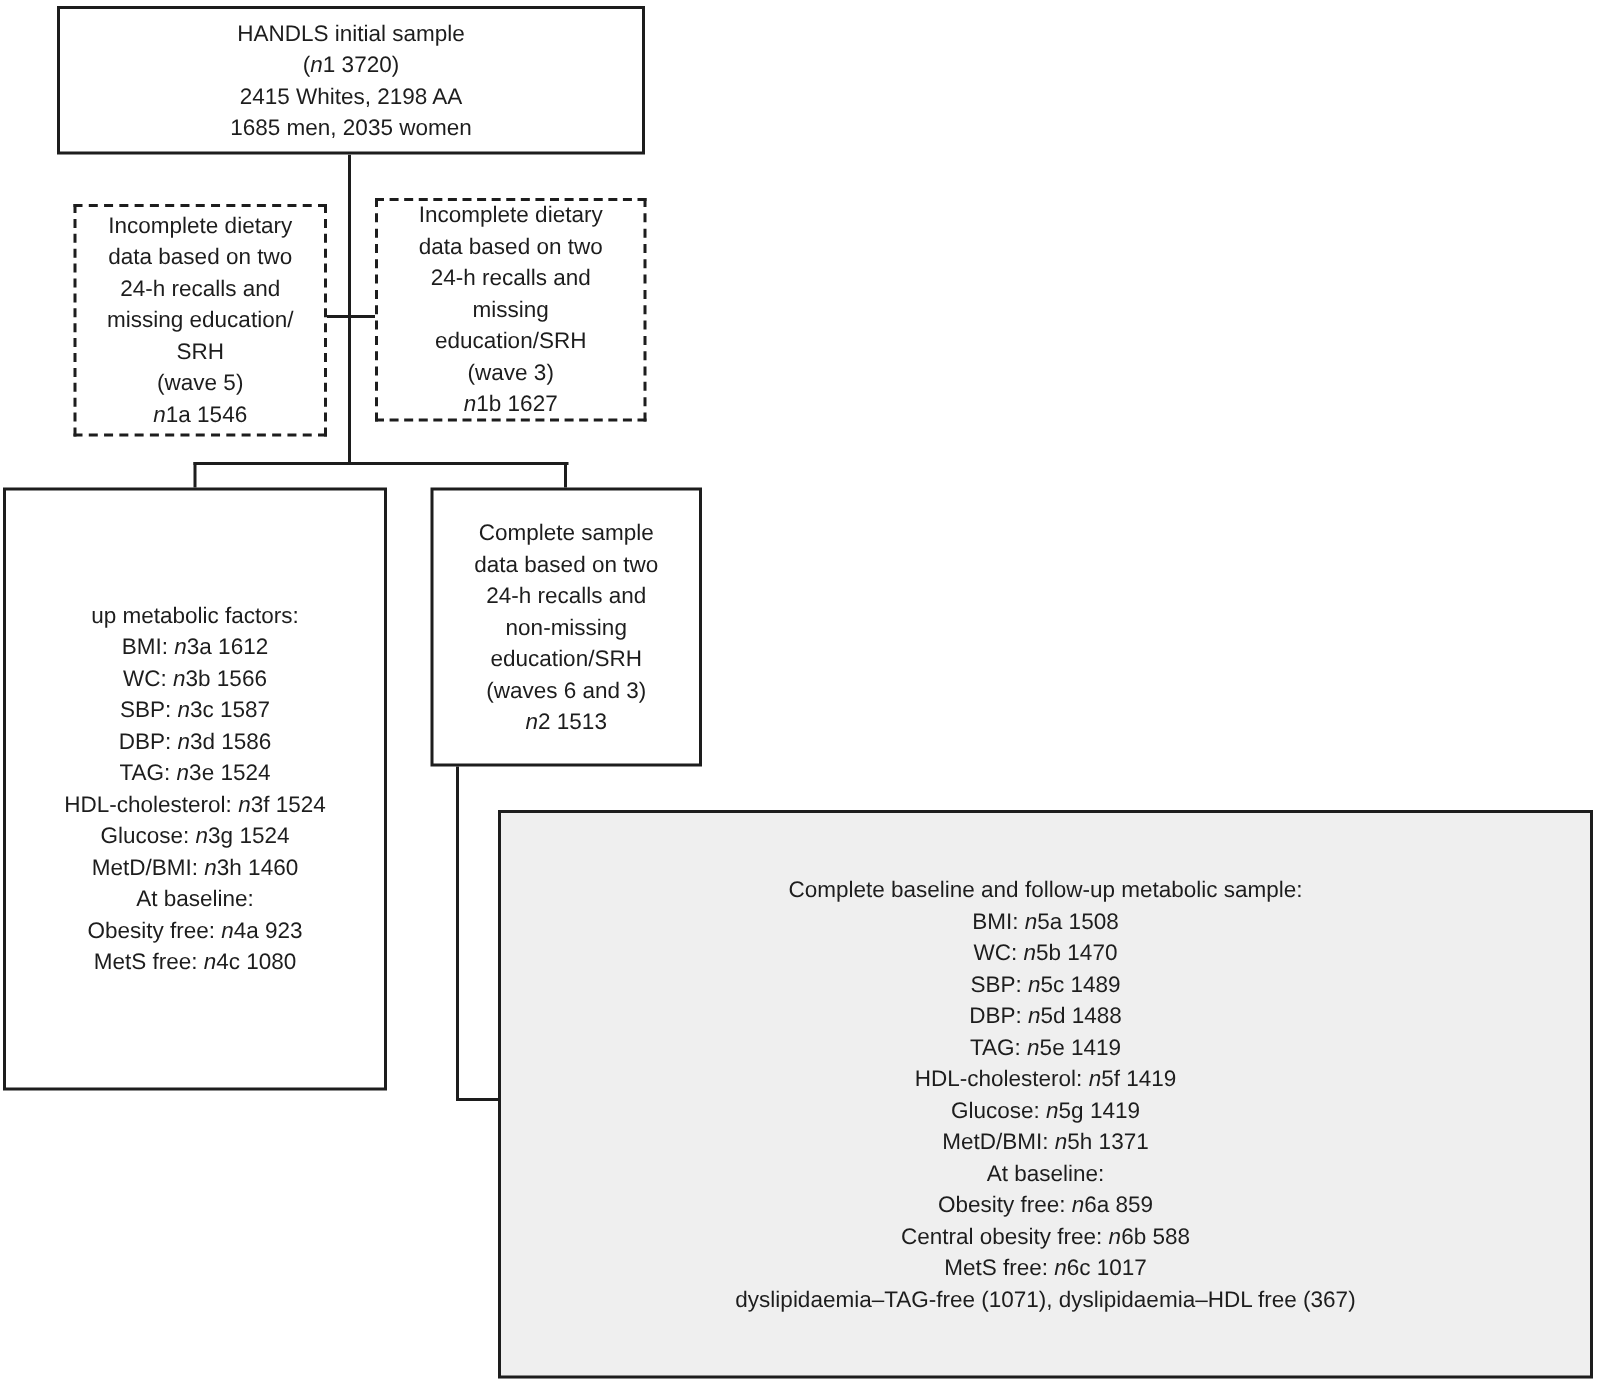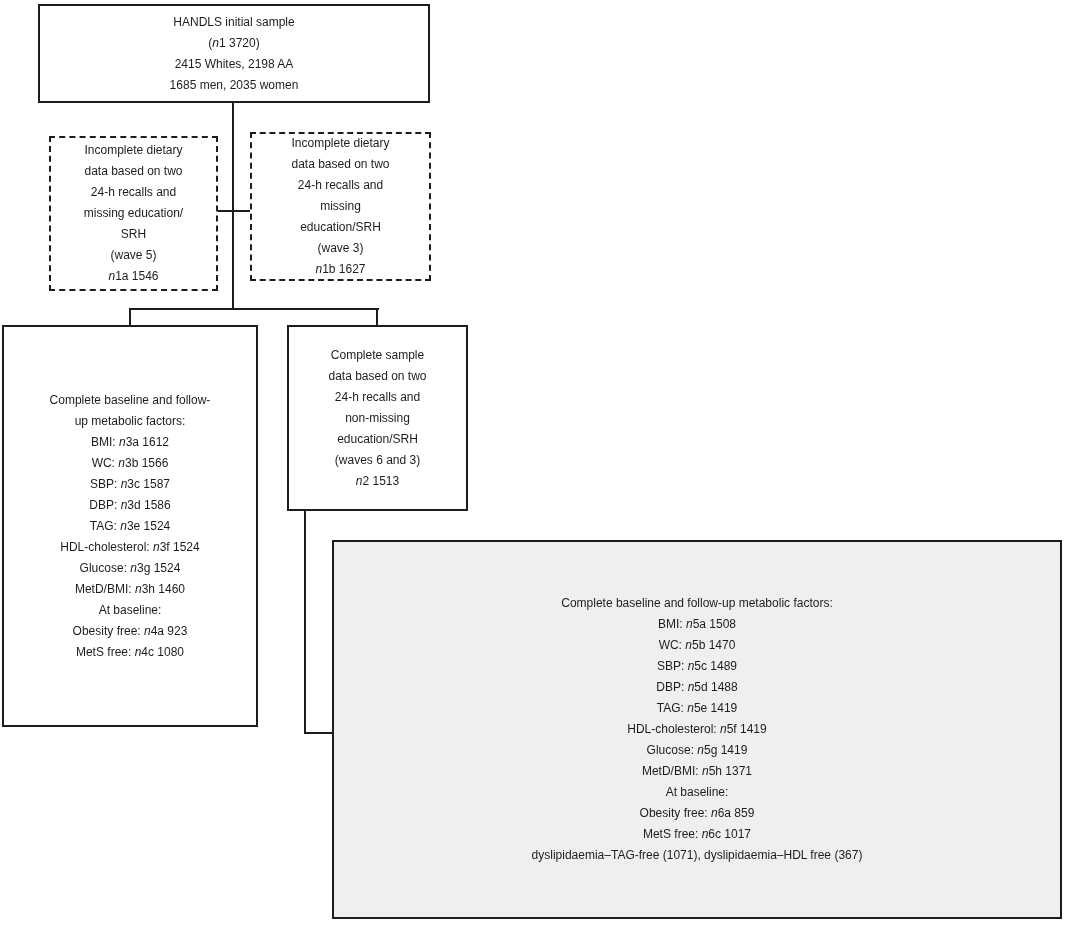--- a/index.html
+++ b/index.html
@@ -21,21 +21,21 @@
   }
   .box {
     position: absolute;
     border: 2px solid var(--border-color);
     background: var(--bg);
     display: flex;
     flex-direction: column;
     justify-content: center;
     align-items: center;
     text-align: center;
-    font-size: 12px;
+    font-size: 15px;
     line-height: 21px;
   }
   .box.dashed { border-style: dashed; }
   .box.gray { background: var(--gray-fill); }
   .line { white-space: nowrap; }
   .connector {
     position: absolute;
     background: var(--border-color);
   }
 </style>
@@ -73,21 +73,20 @@
       <div class="line">Incomplete dietary</div>
       <div class="line">data based on two</div>
       <div class="line">24-h recalls and</div>
       <div class="line">missing</div>
       <div class="line">education/SRH</div>
       <div class="line">(wave 3)</div>
       <div class="line"><i>n</i>1b 1627</div>
     </div>
 
   <div class="box" style="left:2px; top:325px; width:256px; height:402px;">
-      <div class="line">Complete baseline and follow-</div>
       <div class="line">up metabolic factors:</div>
       <div class="line">BMI: <i>n</i>3a 1612</div>
       <div class="line">WC: <i>n</i>3b 1566</div>
       <div class="line">SBP: <i>n</i>3c 1587</div>
       <div class="line">DBP: <i>n</i>3d 1586</div>
       <div class="line">TAG: <i>n</i>3e 1524</div>
       <div class="line">HDL-cholesterol: <i>n</i>3f 1524</div>
       <div class="line">Glucose: <i>n</i>3g 1524</div>
       <div class="line">MetD/BMI: <i>n</i>3h 1460</div>
       <div class="line">At baseline:</div>
@@ -99,28 +98,29 @@
       <div class="line">Complete sample</div>
       <div class="line">data based on two</div>
       <div class="line">24-h recalls and</div>
       <div class="line">non-missing</div>
       <div class="line">education/SRH</div>
       <div class="line">(waves 6 and 3)</div>
       <div class="line"><i>n</i>2 1513</div>
     </div>
 
   <div class="box gray" style="left:332px; top:540px; width:730px; height:379px;">
-      <div class="line">Complete baseline and follow-up metabolic factors:</div>
+      <div class="line">Complete baseline and follow-up metabolic sample:</div>
       <div class="line">BMI: <i>n</i>5a 1508</div>
       <div class="line">WC: <i>n</i>5b 1470</div>
       <div class="line">SBP: <i>n</i>5c 1489</div>
       <div class="line">DBP: <i>n</i>5d 1488</div>
       <div class="line">TAG: <i>n</i>5e 1419</div>
       <div class="line">HDL-cholesterol: <i>n</i>5f 1419</div>
       <div class="line">Glucose: <i>n</i>5g 1419</div>
       <div class="line">MetD/BMI: <i>n</i>5h 1371</div>
       <div class="line">At baseline:</div>
       <div class="line">Obesity free: <i>n</i>6a 859</div>
+      <div class="line">Central obesity free: <i>n</i>6b 588</div>
       <div class="line">MetS free: <i>n</i>6c 1017</div>
       <div class="line">dyslipidaemia–TAG-free (1071), dyslipidaemia–HDL free (367)</div>
     </div>
 
 </div>
 
 </body></html>

